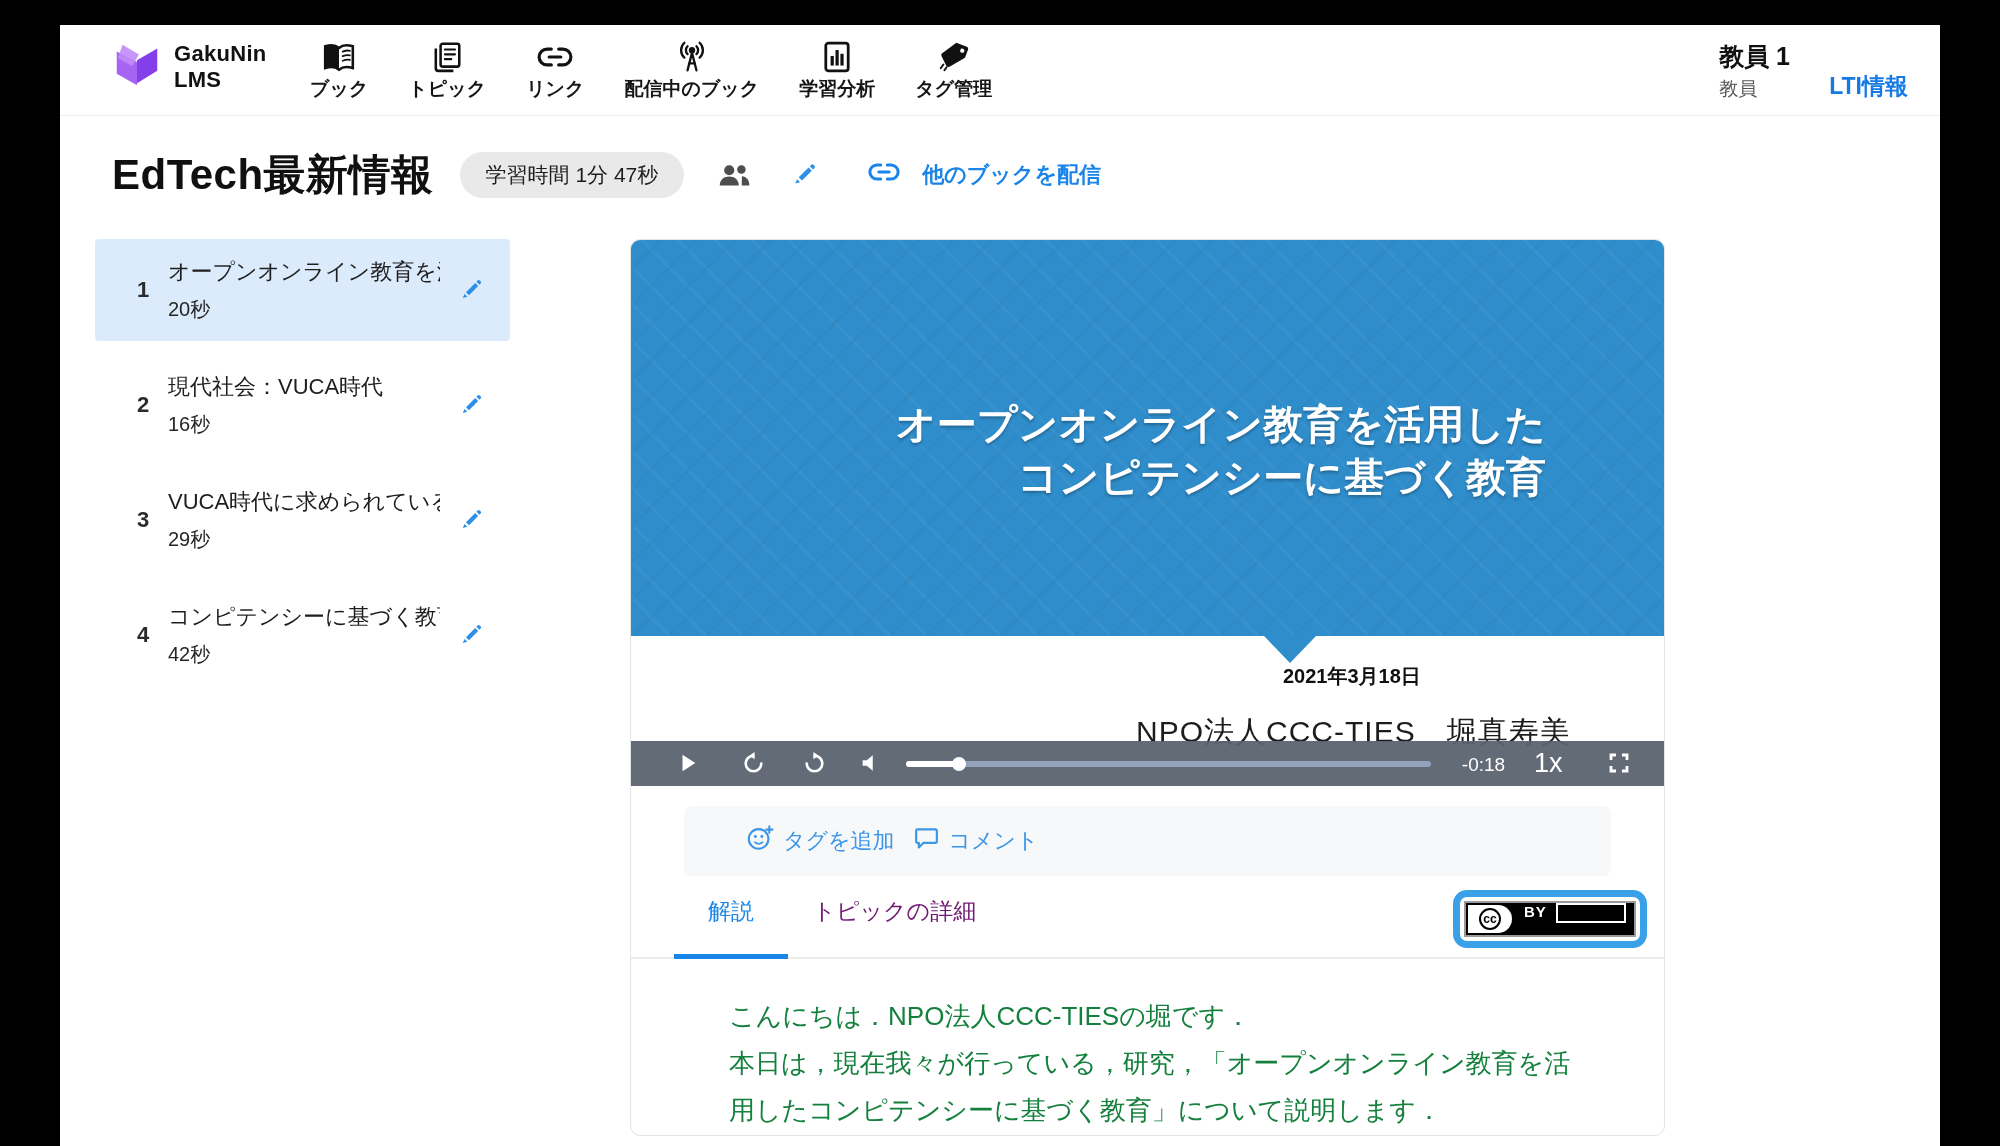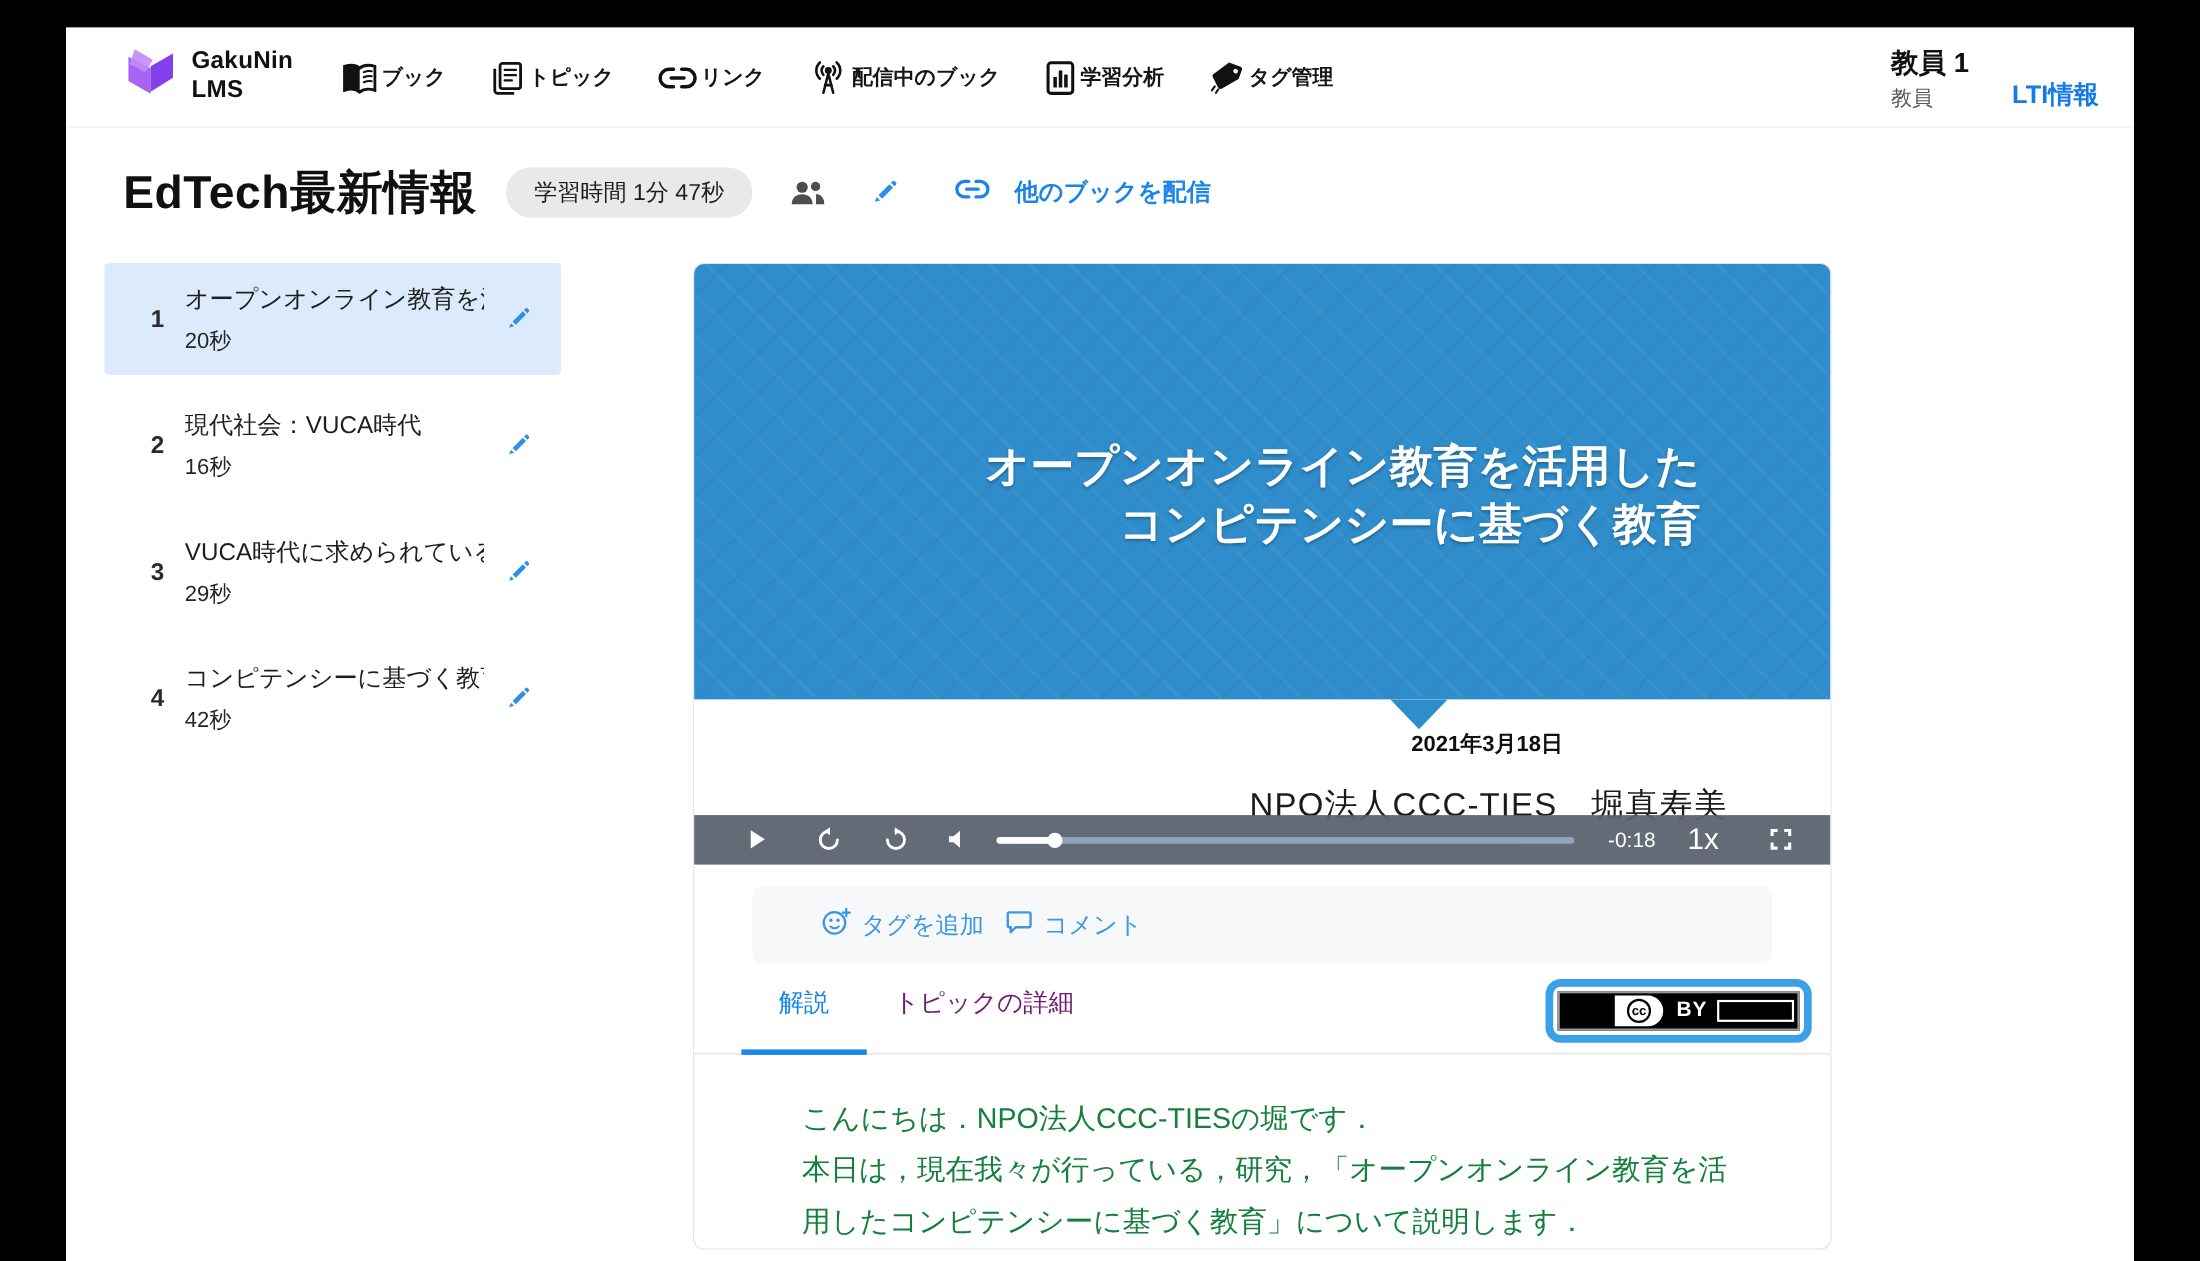--- a/index.html
+++ b/index.html
@@ -4,21 +4,21 @@
 <style>
   html,body{margin:0;padding:0;background:#000;width:2000px;height:1146px;overflow:hidden;
     font-family:"Liberation Sans","DejaVu Sans",sans-serif;-webkit-font-smoothing:antialiased;}
   .app{position:absolute;left:60px;top:25px;width:1880px;height:1124px;background:#fff;overflow:hidden;}
 
   
   .header{position:absolute;left:0;top:0;width:100%;height:90px;background:#fff;border-bottom:1px solid #ededed;}
   .logo{position:absolute;left:50px;top:13px;display:flex;align-items:center;gap:10px;}
   .logo-text{font-size:22px;font-weight:bold;color:#111;line-height:26px;letter-spacing:.3px;}
   .nav{position:absolute;left:250px;top:0;height:90px;display:flex;align-items:center;gap:40px;}
-  .nav-item{display:flex;flex-direction:row;align-items:center;gap:3px;cursor:pointer;color:#151515;}
+  .nav-item{display:flex;flex-direction:column;align-items:center;gap:3px;cursor:pointer;color:#151515;}
   .nav-item .nv-icon{height:34px;display:flex;align-items:flex-end;}
   .nav-label{font-size:19px;font-weight:bold;white-space:nowrap;}
   .user{position:absolute;right:150px;top:15px;text-align:left;}
   .user-name{font-size:25px;font-weight:bold;color:#111;}
   .user-role{font-size:19px;color:#555;margin-top:3px;}
   .lti{position:absolute;right:32px;top:46px;font-size:23px;font-weight:bold;color:#1579e6;cursor:pointer;}
 
   
   .title-row{position:absolute;left:52px;top:110px;height:80px;display:flex;align-items:center;}
   .page-title{font-size:42px;font-weight:bold;color:#101010;letter-spacing:.5px;}
@@ -69,25 +69,25 @@
   .tagbar{margin:20px 53px 0;height:70px;background:#f7f8f9;border-radius:8px;display:flex;align-items:center;padding-left:62px;gap:18px;box-sizing:border-box;}
   .tag-btn{display:flex;align-items:center;gap:9px;color:#3b96e8;font-size:22px;cursor:pointer;white-space:nowrap;}
 
   
   .tabs{position:relative;margin-top:10px;padding:10px 0 30px 43px;border-bottom:2px solid #ececec;}
   .tab{display:inline-block;font-size:23px;cursor:pointer;}
   .tab-active{width:114px;text-align:center;color:#1a86e8;font-weight:normal;}
   .tab-idle{margin-left:20px;color:#701a75;}
   .tab-indicator{position:absolute;left:43px;bottom:-2px;width:114px;height:5px;background:#1a86e8;}
   .cc-wrap{position:absolute;right:17px;top:4px;border:7px solid #3aa0e8;border-radius:14px;background:#fff;padding:4px;cursor:pointer;}
-  .cc-badge{display:flex;align-items:center;background:#000;border:2px solid #9a9a9a;height:32px;width:168px;padding-left:48px;}
+  .cc-badge{display:flex;background:#000;border:2px solid #9a9a9a;height:32px;width:168px;}
   .cc-left{background:#fff;border-radius:0 14px 14px 0;height:28px;width:44px;margin:2px 0 2px 2px;display:flex;align-items:center;justify-content:center;}
   .cc-circle{width:22px;height:22px;border:2.5px solid #000;border-radius:50%;display:flex;align-items:center;justify-content:center;
     font-size:12px;font-weight:bold;color:#000;box-sizing:border-box;letter-spacing:0;}
-  .cc-by{color:#fff;font-size:19px;font-weight:bold;margin-left:12px;letter-spacing:1px;}
+  .cc-by{color:#fff;font-size:15px;font-weight:bold;margin-left:12px;letter-spacing:1px;}
   .cc-box{margin-left:9px;width:66px;height:16px;border:2px solid #fff;}
 
   
   .description{padding:34px 60px 1px 98px;font-size:26px;line-height:47px;color:#15803d;}
 </style>
 </head>
 <body>
 
 <div class="app">
 

